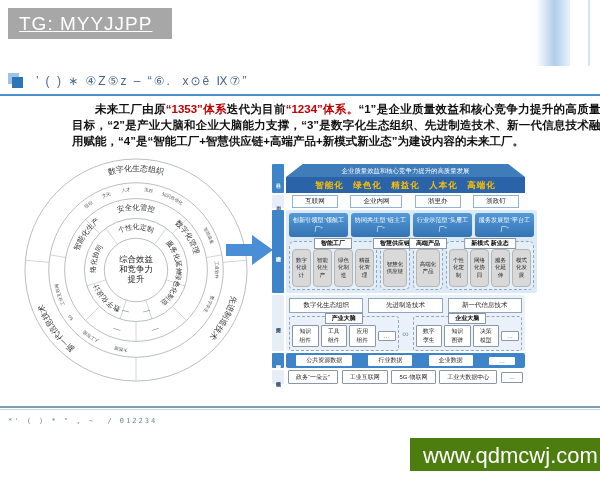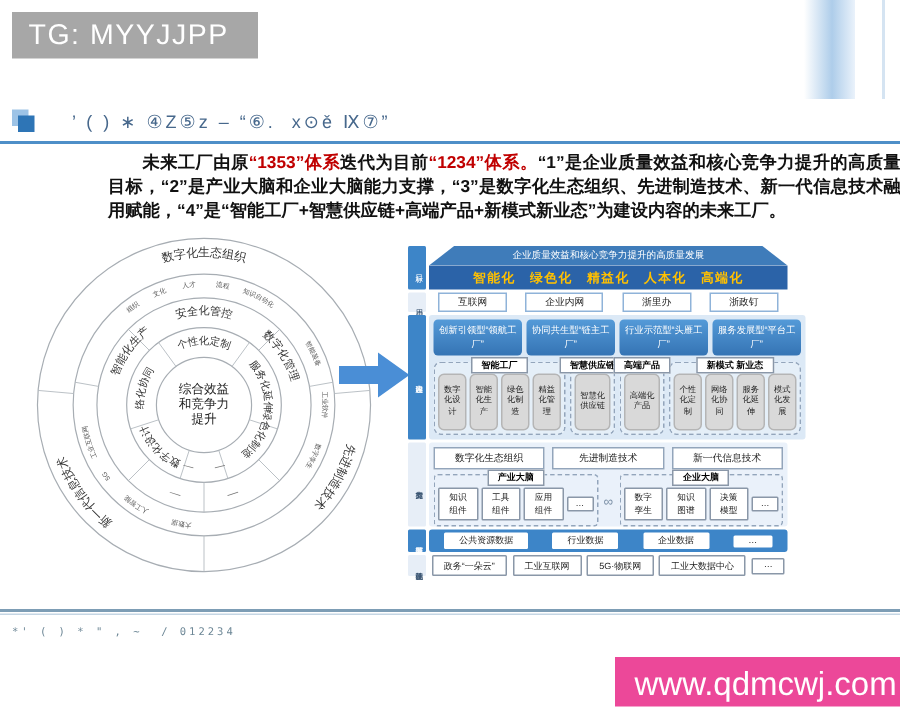--- a/index.html
+++ b/index.html
@@ -3,29 +3,29 @@
 <meta charset="utf-8">
 <style>
   * { margin:0; padding:0; box-sizing:border-box; }
   html,body { width:600px; height:480px; background:#fff; overflow:hidden;
               font-family:"Liberation Sans", sans-serif; }
   .abs { position:absolute; }
 
   
   .wm-top { left:8px; top:8px; width:164px; height:31px; background:#a7a7a7;
             color:#fff; font-size:19px; line-height:31px; padding-left:11px;
-            letter-spacing:1px; }
+            letter-spacing:1px;text-decoration:underline; }
 
   
   .corner-deco { right:30px; top:0; width:34px; height:66px;
                  background:linear-gradient(to right,#ffffff,#aecdea 55%,#eaf2fb); }
   .corner-line { right:10px; top:0; width:2px; height:66px; background:#d5e4f2; }
 
   
-  .toolbar { left:8px; top:70px; height:22px; display:flex; align-items:center; gap:24px; }
+  .toolbar { left:8px; top:70px; height:22px; display:flex; align-items:center; gap:12px; }
   .tb-icon { position:relative; width:16px; height:16px; }
   .tb-icon .sq1 { position:absolute; left:0; top:0; width:11px; height:11px; background:#9dc3e6; }
   .tb-icon .sq2 { position:absolute; left:4px; top:4px; width:11px; height:11px; background:#2e75b6; }
   .tb-syms { font-size:12px; color:#47688c; letter-spacing:2px; white-space:pre; }
   .tb-rule { left:0; top:94px; width:600px; height:2px; background:#4e8fc8; }
 
   
   .para { left:24px; top:101px; width:552px; font-size:11.5px; font-weight:bold;
           color:#111; line-height:1.4; text-indent:2em; text-align:justify;margin-left:48px; }
   .para .red { color:#c00000; }
@@ -103,21 +103,21 @@
   .rows-30 { height:30px; }
   .rows-main { flex:1; }
 
   
   .bot-line1 { left:0; top:406px; width:600px; height:2px; background:#7d9db5; }
   .bot-line2 { left:0; top:409px; width:600px; height:1px; background:#c5d6e4; }
   .statusbar { left:8px; top:417px; font-family:"DejaVu Sans Mono", monospace;
                font-size:7px; color:#6d8796; letter-spacing:2px; white-space:pre; }
 
   
-  .wm-bot { left:410px; top:438px; width:190px; height:33px; background:#ec4899;
+  .wm-bot { left:410px; top:438px; width:190px; height:33px; background:#4d7c0f;
             color:#fff; font-size:22px; line-height:35px; padding-left:13px; }
 </style>
 </head>
 <body>
 
 <div class="abs wm-top">TG: MYYJJPP</div>
 
 <div class="abs corner-deco"></div>
 <div class="abs corner-line"></div>
 

